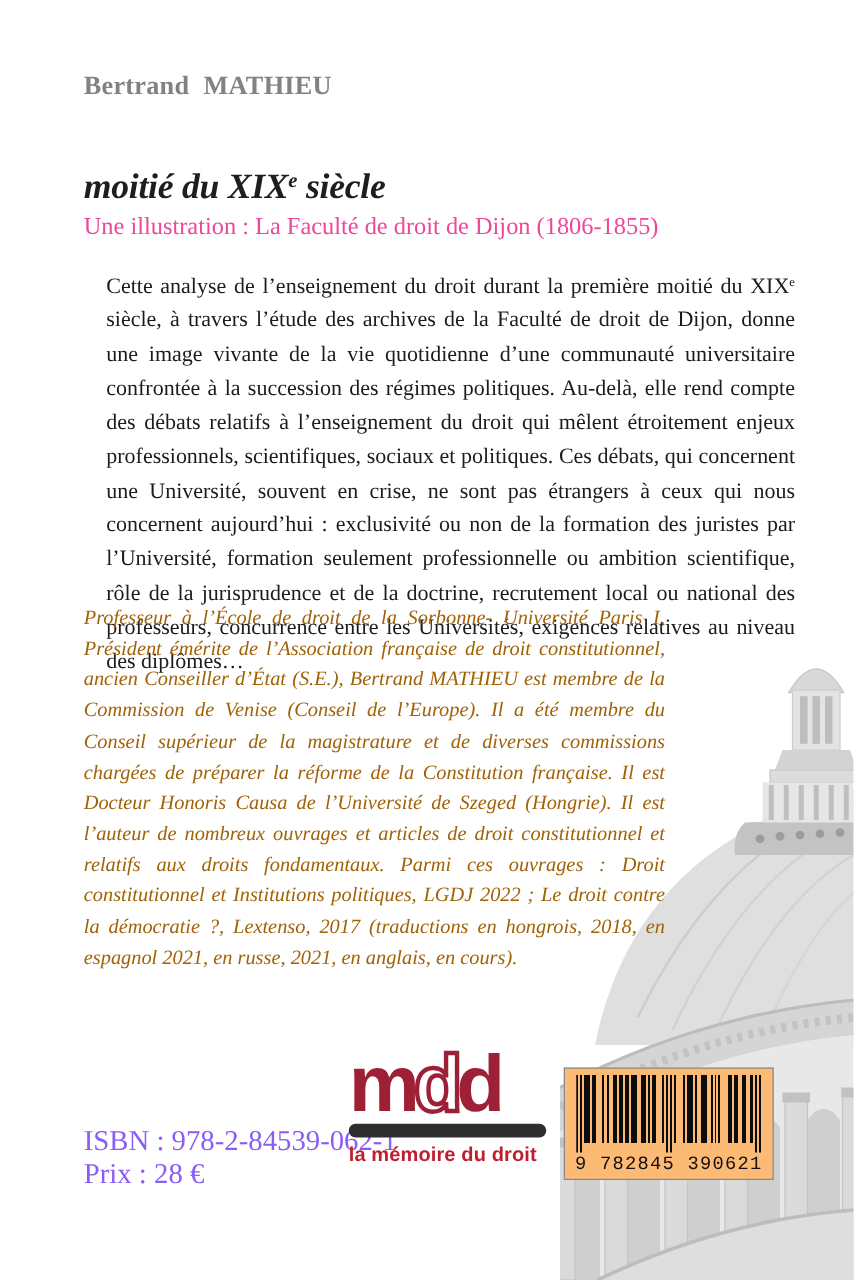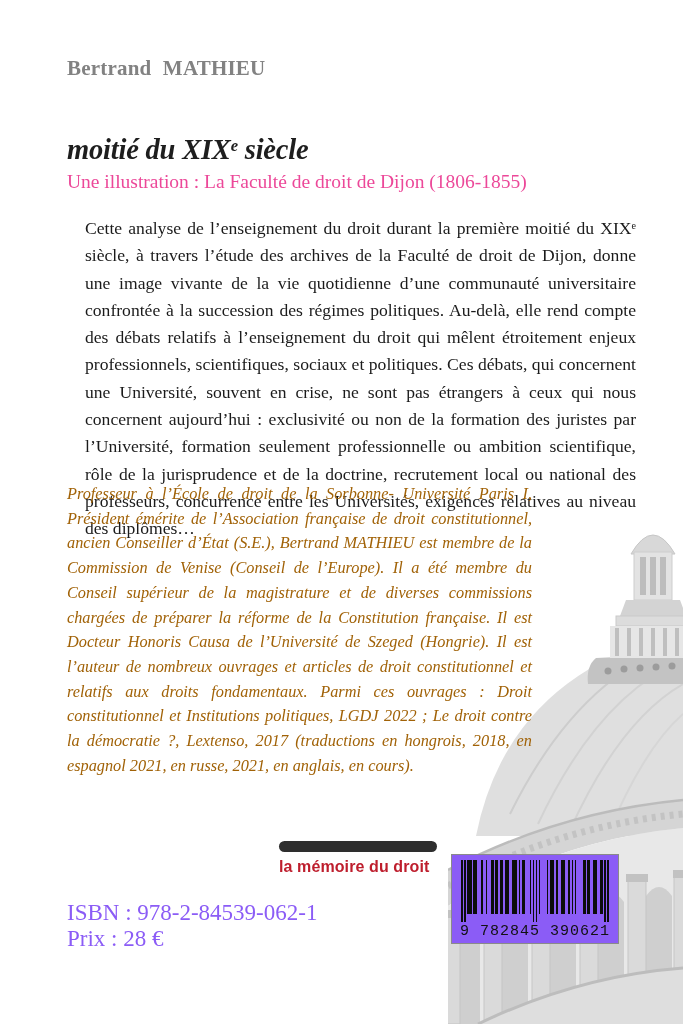--- a/index.html
+++ b/index.html
@@ -44,21 +44,21 @@
   .wordmark{font-size:64px;font-weight:700;line-height:58px;letter-spacing:-5px;
     color:var(--brand-red,#9e2036);white-space:nowrap;}
   .wordmark .outline-d{
     color:#ffffff;-webkit-text-stroke:3.5px var(--brand-red,#9e2036);
     position:relative;z-index:1;
   }
   .logo-bar{width:158px;height:11px;border-radius:5.5px;background:#2e2e2e;margin:3px 0 6px 0;}
   .tagline{font-size:16px;font-weight:700;color:var(--tagline-red,#be1e2d);letter-spacing:0.1px;}
   
   .barcode-box{
-    position:absolute;left:451px;top:854px;width:166px;height:88px;background:#8b5cf6;
+    position:absolute;left:451px;top:854px;width:166px;height:88px;background:#fdba74;
     border:1px solid #8a8a8a;z-index:3;
   }
   .barcode-bars{position:absolute;left:9px;top:5px;width:148px;height:62px;}
   .barcode-bars svg{width:100%;height:100%;shape-rendering:crispEdges;}
   .barcode-number{
     position:absolute;left:0;right:0;bottom:3px;text-align:center;
     font-family:"Liberation Mono",monospace;font-size:15px;letter-spacing:1px;color:#111111;
   }
 </style>
 </head>
@@ -138,20 +138,21 @@
   <p class="desc"><span>Cette analyse de l’enseignement du droit durant la première moitié du XIX</span><sup>e</sup><span> siècle, à travers l’étude des archives de la Faculté de droit de Dijon, donne une image vivante de la vie quotidienne d’une communauté universitaire confrontée à la succession des régimes politiques. Au-delà, elle rend compte des débats relatifs à l’enseignement du droit qui mêlent étroitement enjeux professionnels, scientifiques, sociaux et politiques. Ces débats, qui concernent une Université, souvent en crise, ne sont pas étrangers à ceux qui nous concernent aujourd’hui : exclusivité ou non de la formation des juristes par l’Université, formation seulement professionnelle ou ambition scientifique, rôle de la jurisprudence et de la doctrine, recrutement local ou national des professeurs, concurrence entre les Universités, exigences relatives au niveau des diplômes…</span></p>
 
   <p class="bio">Professeur à l’École de droit de la Sorbonne- Université Paris I, Président émérite de l’Association française de droit constitutionnel, ancien Conseiller d’État (S.E.), Bertrand MATHIEU est membre de la Commission de Venise (Conseil de l’Europe). Il a été membre du Conseil supérieur de la magistrature et de diverses commissions chargées de préparer la réforme de la Constitution française. Il est Docteur Honoris Causa de l’Université de Szeged (Hongrie). Il est l’auteur de nombreux ouvrages et articles de droit constitutionnel et relatifs aux droits fondamentaux. Parmi ces ouvrages : Droit constitutionnel et Institutions politiques, LGDJ 2022 ; Le droit contre la démocratie ?, Lextenso, 2017 (traductions en hongrois, 2018, en espagnol 2021, en russe, 2021, en anglais, en cours).</p>
 
   <div class="sale-info">
     <div>ISBN : 978-2-84539-062-1</div>
     <div>Prix : 28 €</div>
   </div>
 
   <div class="publisher">
+    <div class="wordmark"><span>m</span><span class="outline-d">d</span><span>d</span></div>
     <div class="logo-bar" style="background: rgb(46, 46, 46);"></div>
     <div class="tagline">la mémoire du droit</div>
   </div>
 
   <div class="barcode-box">
     <div class="barcode-bars">
       <svg id="barcode-svg" viewBox="0 0 95 62" preserveAspectRatio="none">
           <rect x="0" y="0" width="1" height="62" fill="#0c0c0c"></rect>
           <rect x="2" y="0" width="1" height="62" fill="#0c0c0c"></rect>
           <rect x="4" y="0" width="1" height="54" fill="#0c0c0c"></rect>

